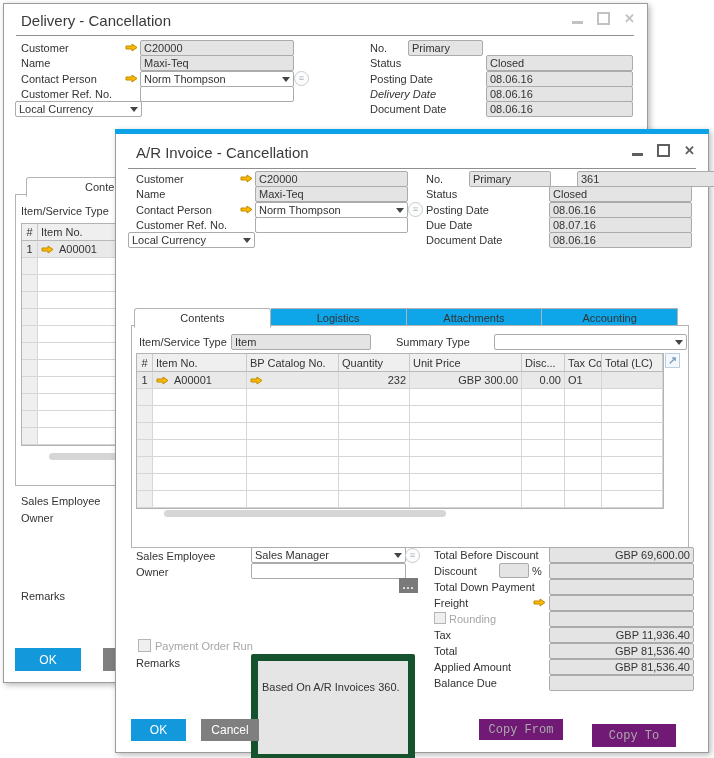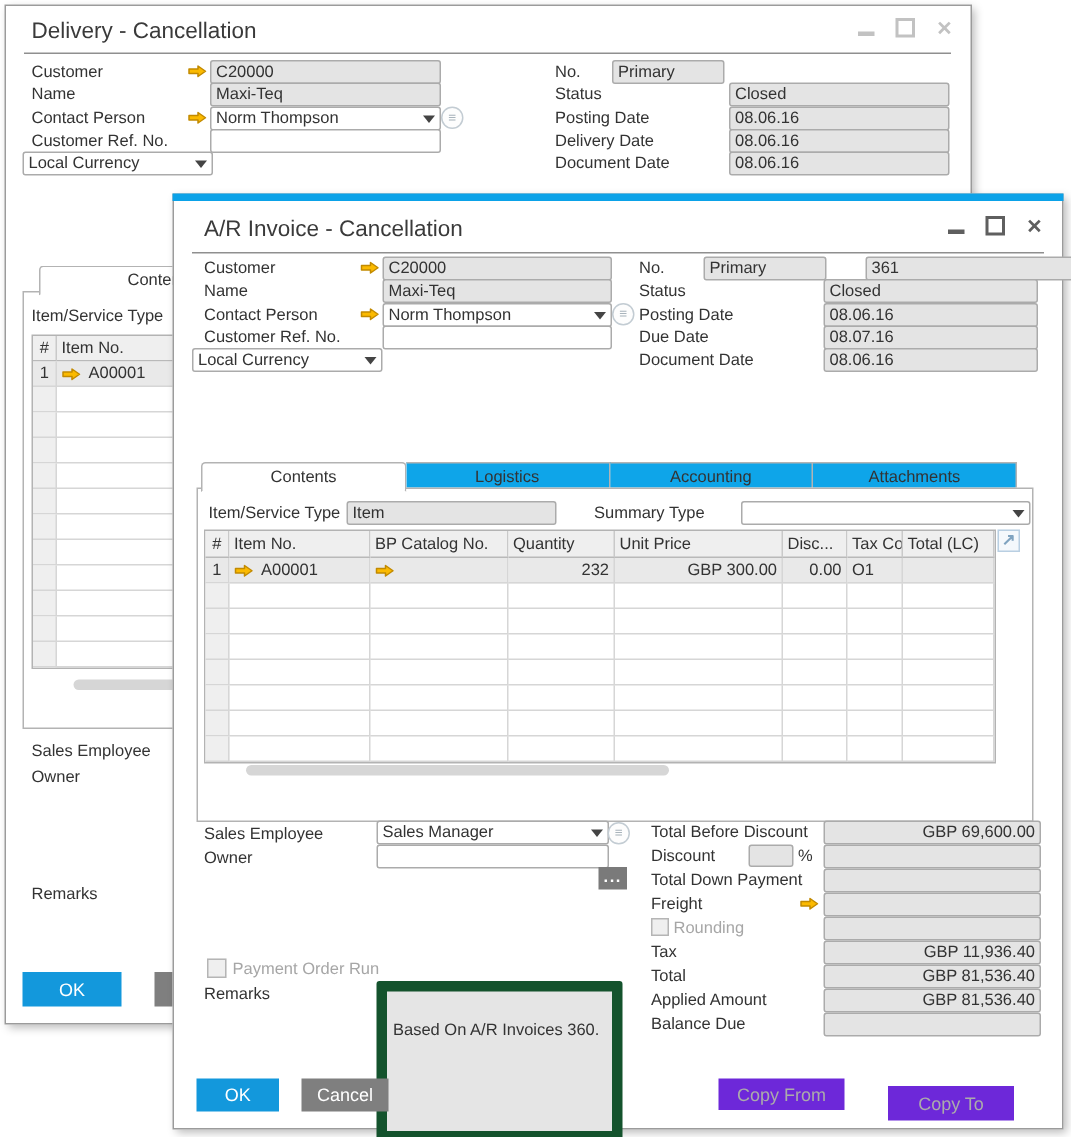--- a/index.html
+++ b/index.html
@@ -41,21 +41,21 @@
   .numc{background:#efefef;justify-content:center;padding:1px 1px;}
   .r1{background:#e9e9e9;}
   .tr{justify-content:flex-end;}
   .expand{position:absolute;width:13px;height:13px;border:1px solid #b9cfe2;background:#f4f8fc;
           color:#7fa3c0;font-weight:bold;font-size:11px;line-height:12px;text-align:center;}
   .hscroll{position:absolute;height:7px;border-radius:4px;background:#d6d6d6;}
   .btn{position:absolute;display:flex;align-items:center;justify-content:center;
        color:#fff;font-size:12px;cursor:default;}
   .btn-ok{background:#1398dc;}
   .btn-cancel{background:#7f7f7f;}
-  .btn-dis{background:#6d28d9;color:#ababab;}
+  .btn-dis{background:#701a75;color:#ababab;font-family:Liberation Mono, monospace;}
   .chk{position:absolute;width:11px;height:11px;border:1px solid #b5b5b5;background:#efefef;}
   .smallbox{position:absolute;height:13px;border:1px solid #ababab;border-radius:2px;background:#e4e4e4;}
   .ellipsis{position:absolute;background:#7a7a7a;color:#fff;text-align:center;
             line-height:11px;font-weight:bold;letter-spacing:1px;}
   .remarks{position:absolute;border:7px solid #14532d;background:#e5e5e5;border-radius:2px;
            padding:20px 4px;line-height:13px;overflow:hidden;}
   .topbar{position:absolute;left:-1px;top:-1px;height:5px;background:#0ba2e8;}
 </style>
 </head>
 <body>
@@ -100,21 +100,21 @@
 
     <div class="lbl" style="left:366px;top:38px;">No.</div>
     <div class="field ro" style="left:404px;top:36px;width:67px;">Primary</div>
 
     <div class="lbl" style="left:366px;top:53px;">Status</div>
     <div class="field ro" style="left:482px;top:51px;width:139px;">Closed</div>
 
     <div class="lbl" style="left:366px;top:69px;">Posting Date</div>
     <div class="field ro" style="left:482px;top:67px;width:139px;">08.06.16</div>
 
-    <div class="lbl" style="left:366px;top:84px;">Delivery Date</div>
+    <div class="lbl" style="left:366px;top:84px;font-style:italic;">Delivery Date</div>
     <div class="field ro" style="left:482px;top:82px;width:139px;">08.06.16</div>
 
     <div class="lbl" style="left:366px;top:99px;">Document Date</div>
     <div class="field ro" style="left:482px;top:97px;width:139px;">08.06.16</div>
 
     <div class="tabs" style="left:22px;top:173px;width:210px;">
       <div class="tab active" style="width:160px;">Contents</div>
     </div>
     <div class="panel" style="left:11px;top:190px;width:620px;height:290px;"></div>
 
@@ -191,22 +191,22 @@
 
     <div class="lbl" style="left:310px;top:89px;">Due Date</div>
     <div class="field ro" style="left:433px;top:87px;width:135px;">08.07.16</div>
 
     <div class="lbl" style="left:310px;top:104px;">Document Date</div>
     <div class="field ro" style="left:433px;top:102px;width:135px;">08.06.16</div>
 
     <div class="tabs" style="left:18px;top:178px;width:544px;">
       <div class="tab active" style="flex:1;">Contents</div>
       <div class="tab" style="flex:1;">Logistics</div>
+      <div class="tab" style="flex:1;">Attachments</div>
       <div class="tab" style="flex:1;">Accounting</div>
-      <div class="tab" style="flex:1;">Attachments</div>
     </div>
     <div class="panel" style="left:15px;top:195px;width:556px;height:221px;"></div>
 
     <div class="lbl" style="left:23px;top:206px;">Item/Service Type</div>
     <div class="field ro" style="left:115px;top:204px;width:132px;">Item</div>
     <div class="lbl" style="left:280px;top:206px;">Summary Type</div>
     <div class="field dd" style="left:378px;top:204px;width:185px;">
       <span class="caret"></span>
     </div>
 

